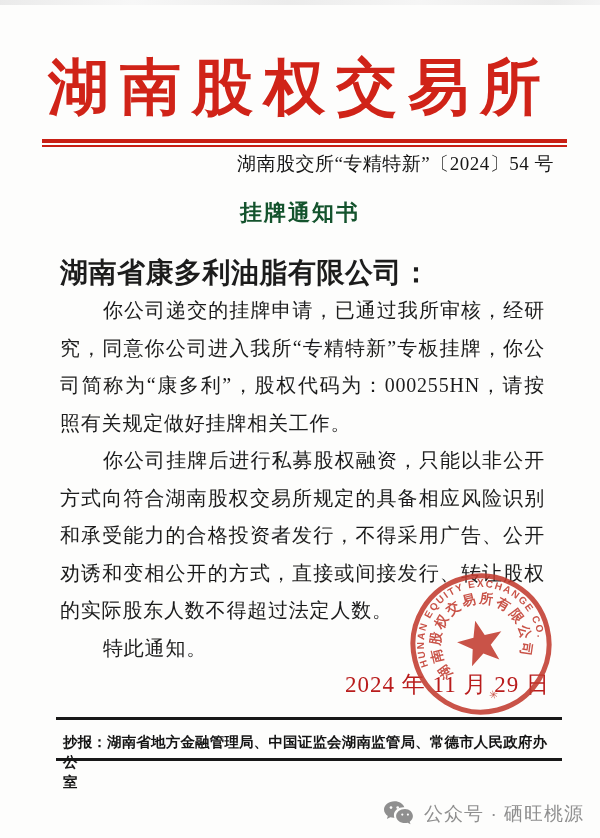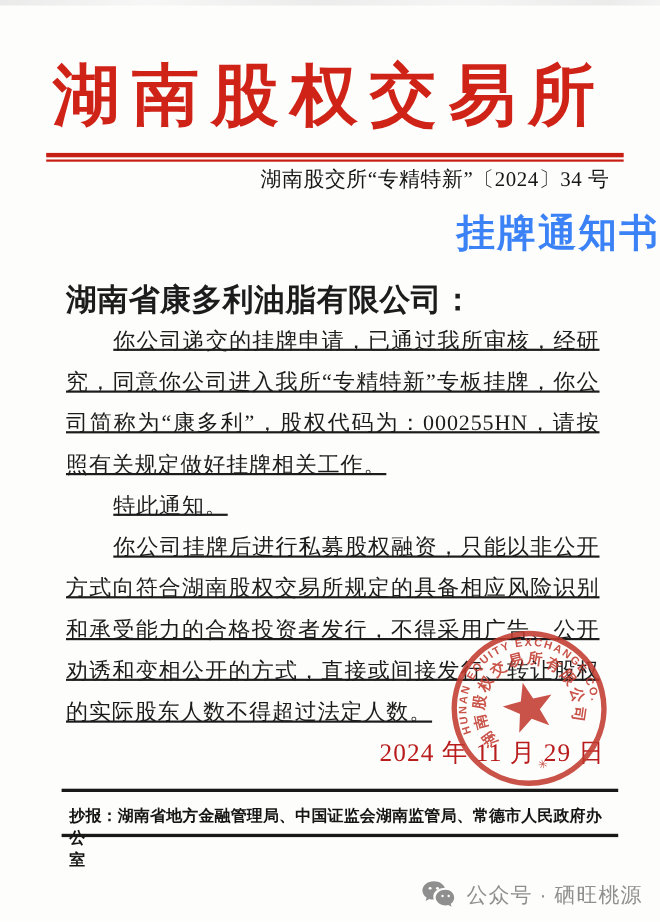--- a/index.html
+++ b/index.html
@@ -36,39 +36,39 @@
   }
   .doc-number{
     position:absolute;top:152px;right:46px;
     font-size:19px;line-height:24px;
     letter-spacing:.5px;
     color:#161616;
     white-space:nowrap;
   }
   .doc-title{
     position:absolute;top:194px;left:0;right:0;
-    text-align:right;
-    font-size:35px;line-height:38px;
+    text-align:center;
+    font-size:22px;line-height:38px;
     font-weight:bold;
     letter-spacing:2px;
-    color:#3b82f6;
+    color:#14532d;
   }
   .body-block{
     position:absolute;top:254px;left:60px;width:485px;
     font-size:20px;line-height:37.5px;
     letter-spacing:.8px;
     text-align:justify;
   }
   .addressee{
     font-family:"Liberation Sans","DejaVu Sans",sans-serif;
     font-weight:700;
     font-size:28px;line-height:38px;
     letter-spacing:.5px;
   }
-  .body-block p{margin:0;text-indent:2.15em;text-decoration:underline;}
+  .body-block p{margin:0;text-indent:2.15em;}
   .date-line{
     position:absolute;top:672px;right:50px;
     font-size:23px;line-height:26px;
     letter-spacing:1px;
     color:#b91c1c;
     white-space:nowrap;
     z-index:1;
   }
   .seal{
     position:absolute;left:406px;top:569px;width:150px;height:150px;
@@ -108,29 +108,29 @@
 
 <div class="page">
 
   <div class="scan-edge"></div>
 
   <div class="org-title">湖南股权交易所</div>
 
   <div class="red-rule-thick"></div>
   <div class="red-rule-thin"></div>
 
-  <div class="doc-number">湖南股交所“专精特新”〔2024〕34 号</div>
+  <div class="doc-number">湖南股交所“专精特新”〔2024〕54 号</div>
 
   <div class="doc-title">挂牌通知书</div>
 
   <div class="body-block">
     <div class="addressee">湖南省康多利油脂有限公司：</div>
     <p>你公司递交的挂牌申请，已通过我所审核，经研究，同意你公司进入我所“专精特新”专板挂牌，你公司简称为“康多利”，股权代码为：000255HN，请按照有关规定做好挂牌相关工作。</p>
+    <p>你公司挂牌后进行私募股权融资，只能以非公开方式向符合湖南股权交易所规定的具备相应风险识别和承受能力的合格投资者发行，不得采用广告、公开劝诱和变相公开的方式，直接或间接发行、转让股权的实际股东人数不得超过法定人数。</p>
     <p>特此通知。</p>
-    <p>你公司挂牌后进行私募股权融资，只能以非公开方式向符合湖南股权交易所规定的具备相应风险识别和承受能力的合格投资者发行，不得采用广告、公开劝诱和变相公开的方式，直接或间接发行、转让股权的实际股东人数不得超过法定人数。</p>
   </div>
 
   <div class="date-line">2024 年 11 月 29 日</div>
 
   <div class="seal">
     <svg width="150" height="150" viewBox="0 0 150 150">
       <defs>
         <path id="seal-arc-en" d="M 21.4 94.5 A 57 57 0 1 1 128.6 94.5" fill="none"></path>
         <path id="seal-arc-cn" d="M 37.8 92.3 A 41 41 0 1 1 112.2 92.3" fill="none"></path>
       </defs>

